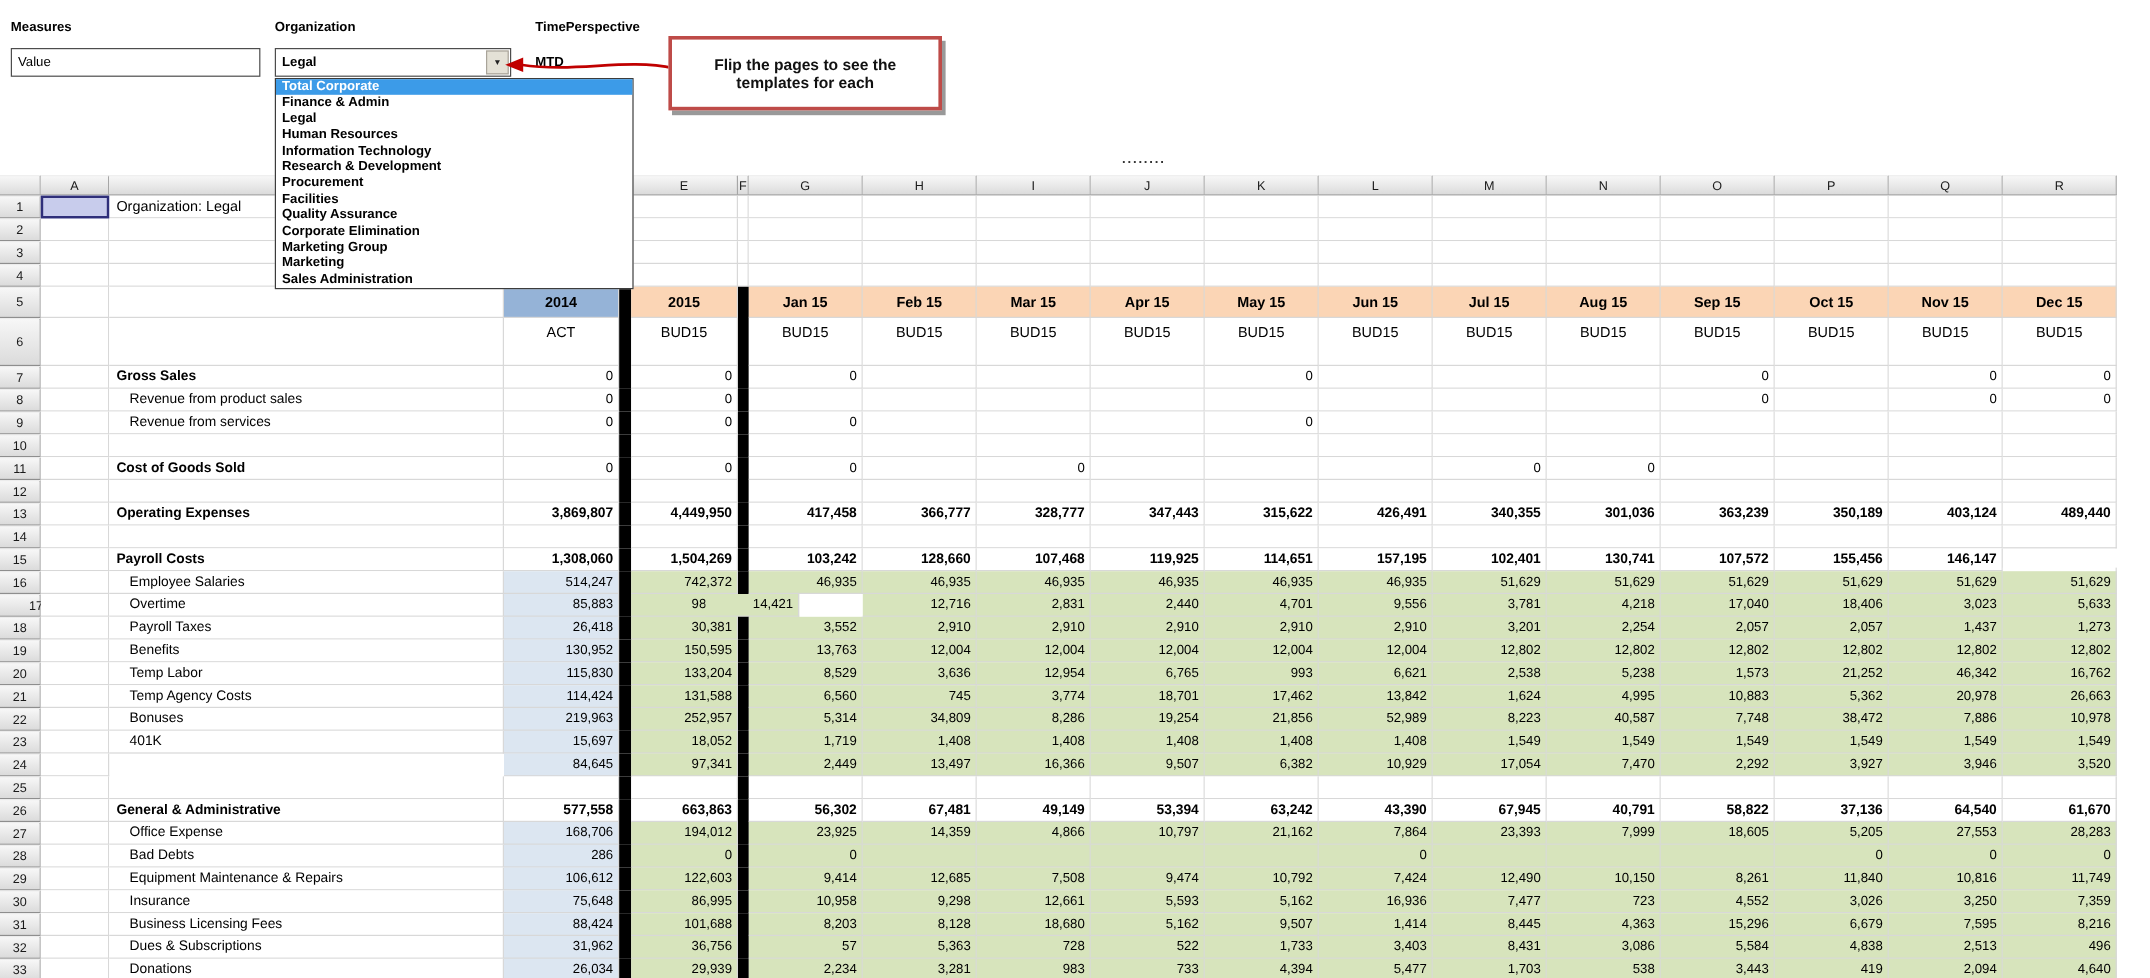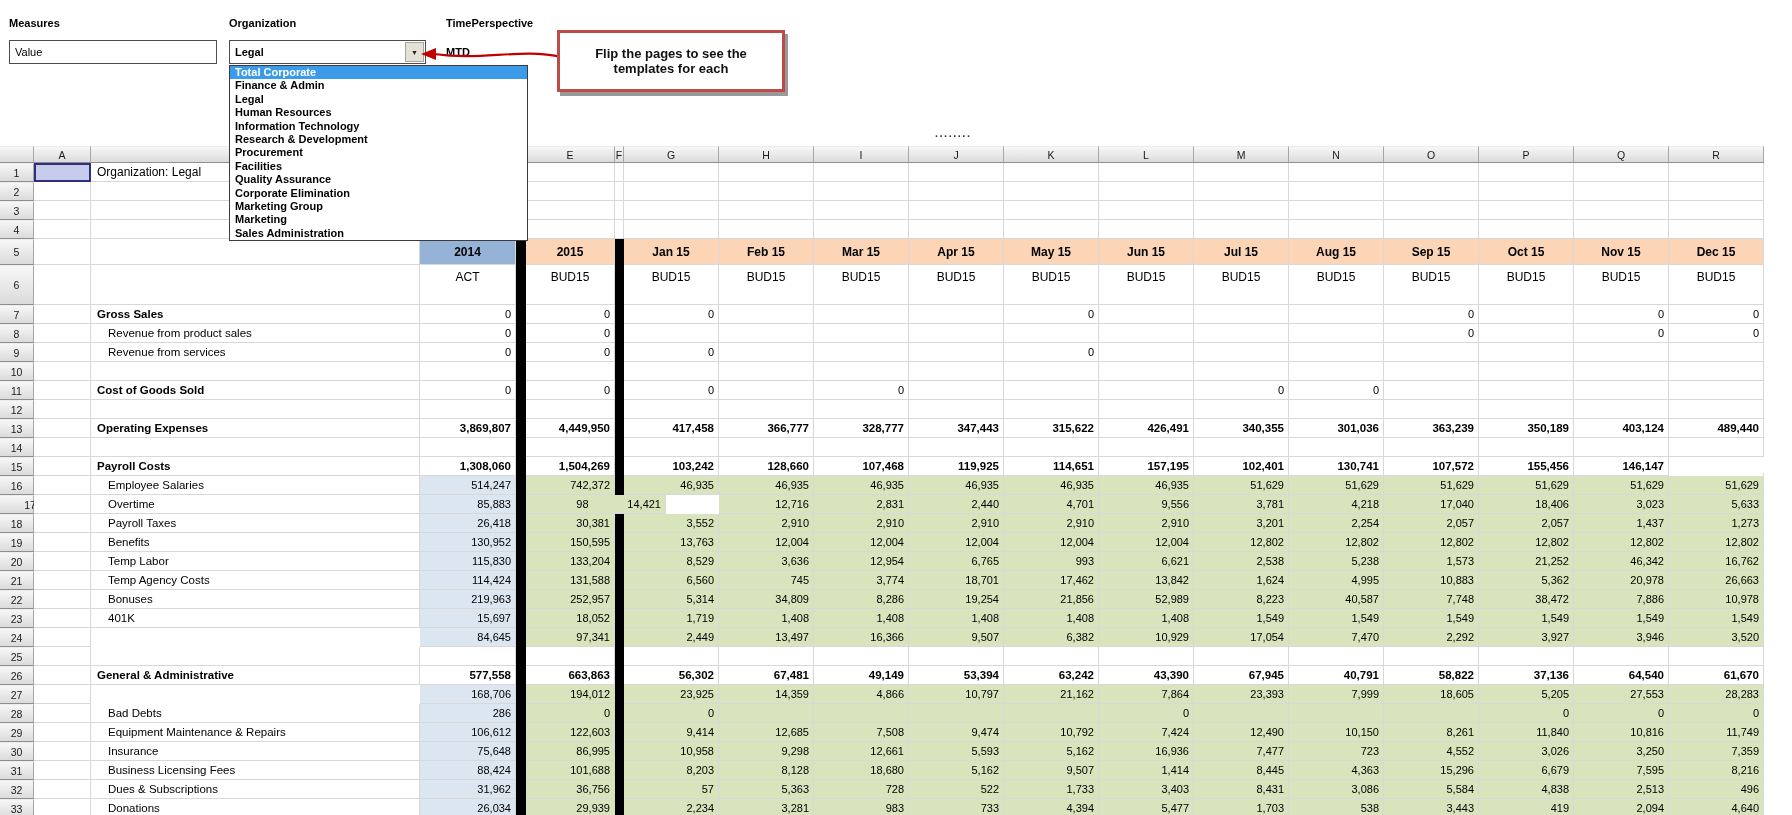--- a/index.html
+++ b/index.html
@@ -569,20 +569,21 @@
       <div class="cell num bold" style="left: 909px; top: 666px; width: 95px; height: 19px;">53,394</div>
       <div class="cell num bold" style="left: 1004px; top: 666px; width: 95px; height: 19px;">63,242</div>
       <div class="cell num bold" style="left: 1099px; top: 666px; width: 95px; height: 19px;">43,390</div>
       <div class="cell num bold" style="left: 1194px; top: 666px; width: 95px; height: 19px;">67,945</div>
       <div class="cell num bold" style="left: 1289px; top: 666px; width: 95px; height: 19px;">40,791</div>
       <div class="cell num bold" style="left: 1384px; top: 666px; width: 95px; height: 19px;">58,822</div>
       <div class="cell num bold" style="left: 1479px; top: 666px; width: 95px; height: 19px;">37,136</div>
       <div class="cell num bold" style="left: 1574px; top: 666px; width: 95px; height: 19px;">64,540</div>
       <div class="cell num bold" style="left: 1669px; top: 666px; width: 95px; height: 19px;">61,670</div>
       <div class="cell" style="left: 34px; top: 685px; width: 57px; height: 19px;"></div>
+      <div class="cell lbl ind" style="left: 91px; top: 685px; width: 329px; height: 19px;">Office Expense</div>
       <div class="cell num fact" style="left: 420px; top: 685px; width: 96px; height: 19px;">168,706</div>
       <div class="cell sepb" style="left: 516px; top: 685px; width: 10px; height: 19px;"></div>
       <div class="cell num fbud" style="left: 526px; top: 685px; width: 89px; height: 19px;">194,012</div>
       <div class="cell sepb" style="left: 615px; top: 685px; width: 9px; height: 19px;"></div>
       <div class="cell num fbud" style="left: 624px; top: 685px; width: 95px; height: 19px;">23,925</div>
       <div class="cell num fbud" style="left: 719px; top: 685px; width: 95px; height: 19px;">14,359</div>
       <div class="cell num fbud" style="left: 814px; top: 685px; width: 95px; height: 19px;">4,866</div>
       <div class="cell num fbud" style="left: 909px; top: 685px; width: 95px; height: 19px;">10,797</div>
       <div class="cell num fbud" style="left: 1004px; top: 685px; width: 95px; height: 19px;">21,162</div>
       <div class="cell num fbud" style="left: 1099px; top: 685px; width: 95px; height: 19px;">7,864</div>

